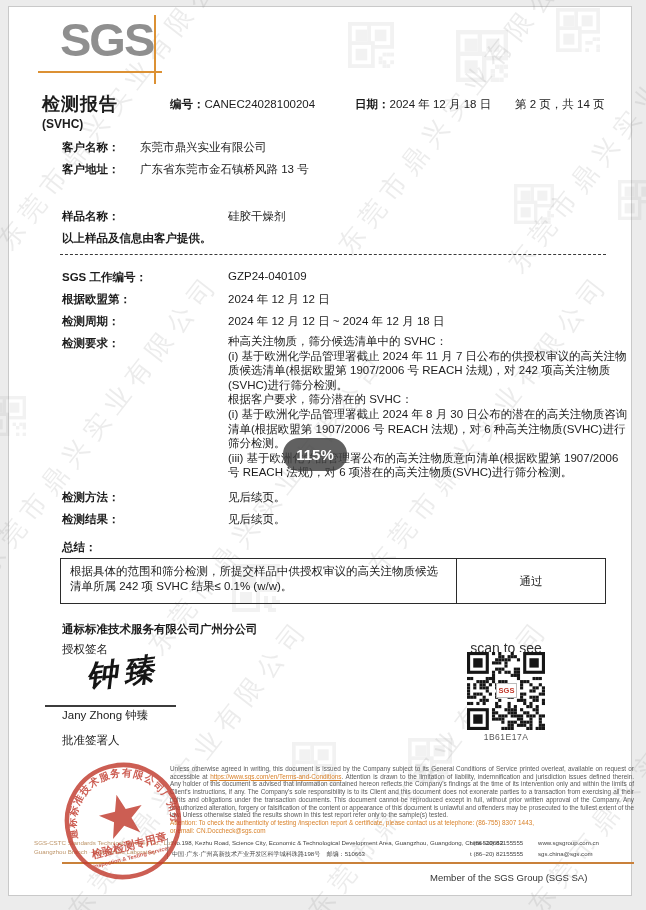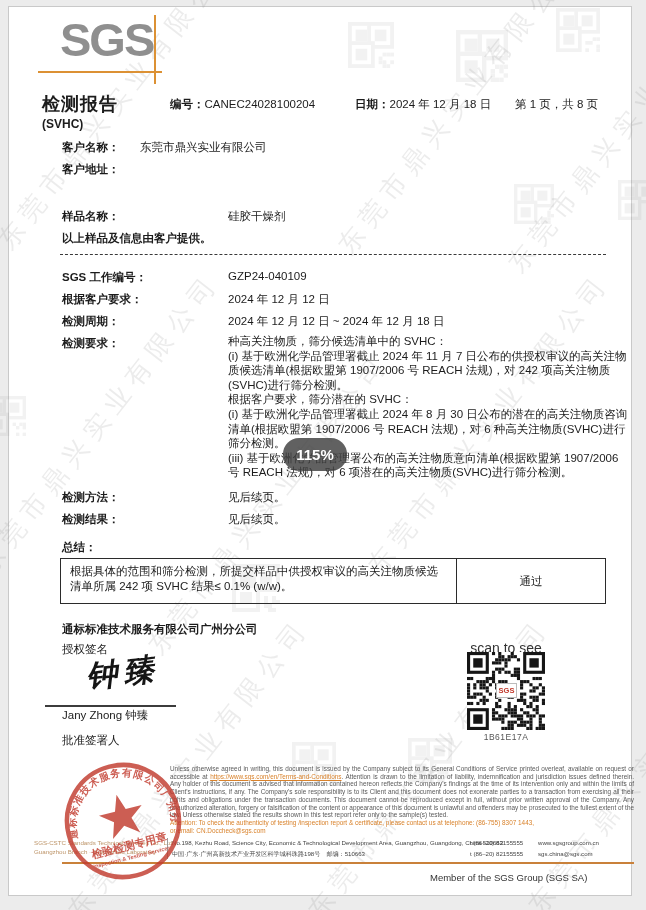--- a/index.html
+++ b/index.html
@@ -283,33 +283,34 @@
   <div class="abs logo-hline"></div>
   <div class="abs logo-vline"></div>
   <div class="abs title">检测报告</div>
   <div class="abs subtitle">(SVHC)</div>
   <div class="abs hrow" style="left:170px;top:97px">
     <span class="lbl-b">编号：</span><span>CANEC24028100204</span>
   </div>
   <div class="abs hrow" style="left:355px;top:97px">
     <span class="lbl-b">日期：</span><span>2024 年 12 月 18 日</span>
   </div>
-  <div class="abs hrow" style="left:515px;top:97px">第 1 页，共 8 页</div>
+  <div class="abs hrow" style="left:515px;top:97px">第 2 页，共 14 页</div>
 
   <div class="row" style="left:62px;top:140px"><span class="lbl-b">客户名称：</span></div>
   <div class="row" style="left:140px;top:140px">东莞市鼎兴实业有限公司</div>
   <div class="row" style="left:62px;top:162px"><span class="lbl-b">客户地址：</span></div>
+  <div class="row" style="left:140px;top:162px">广东省东莞市金石镇桥风路 13 号</div>
   <div class="row" style="left:62px;top:209px"><span class="lbl-b">样品名称：</span></div>
   <div class="row" style="left:228px;top:209px">硅胶干燥剂</div>
   <div class="row lbl-b" style="left:62px;top:231px">以上样品及信息由客户提供。</div>
   <div class="dashed abs"></div>
 
   <div class="row lbl-b" style="left:62px;top:270px">SGS 工作编号：</div>
   <div class="row" style="left:228px;top:270px">GZP24-040109</div>
-  <div class="row lbl-b" style="left:62px;top:292px">根据客户要求：</div>
+  <div class="row lbl-b" style="left:62px;top:292px">根据欧盟第：</div>
   <div class="row" style="left:228px;top:292px">2024 年 12 月 12 日</div>
   <div class="row lbl-b" style="left:62px;top:314px">检测周期：</div>
   <div class="row" style="left:228px;top:314px">2024 年 12 月 12 日 ~ 2024 年 12 月 18 日</div>
   <div class="row lbl-b" style="left:62px;top:336px">检测要求：</div>
   <div class="req-para">
     <div>种高关注物质，筛分候选清单中的 SVHC：</div>
     <div>(i) 基于欧洲化学品管理署截止 2024 年 11 月 7 日公布的供授权审议的高关注物质候选清单(根据欧盟第 1907/2006 号 REACH 法规)，对 242 项高关注物质(SVHC)进行筛分检测。</div>
     <div>根据客户要求，筛分潜在的 SVHC：</div>
     <div>(i) 基于欧洲化学品管理署截止 2024 年 8 月 30 日公布的潜在的高关注物质咨询清单(根据欧盟第 1907/2006 号 REACH 法规)，对 6 种高关注物质(SVHC)进行筛分检测。</div>
     <div>(iii) 基于欧洲化学品管理署公布的高关注物质意向清单(根据欧盟第 1907/2006 号 REACH 法规)，对 6 项潜在的高关注物质(SVHC)进行筛分检测。</div>

